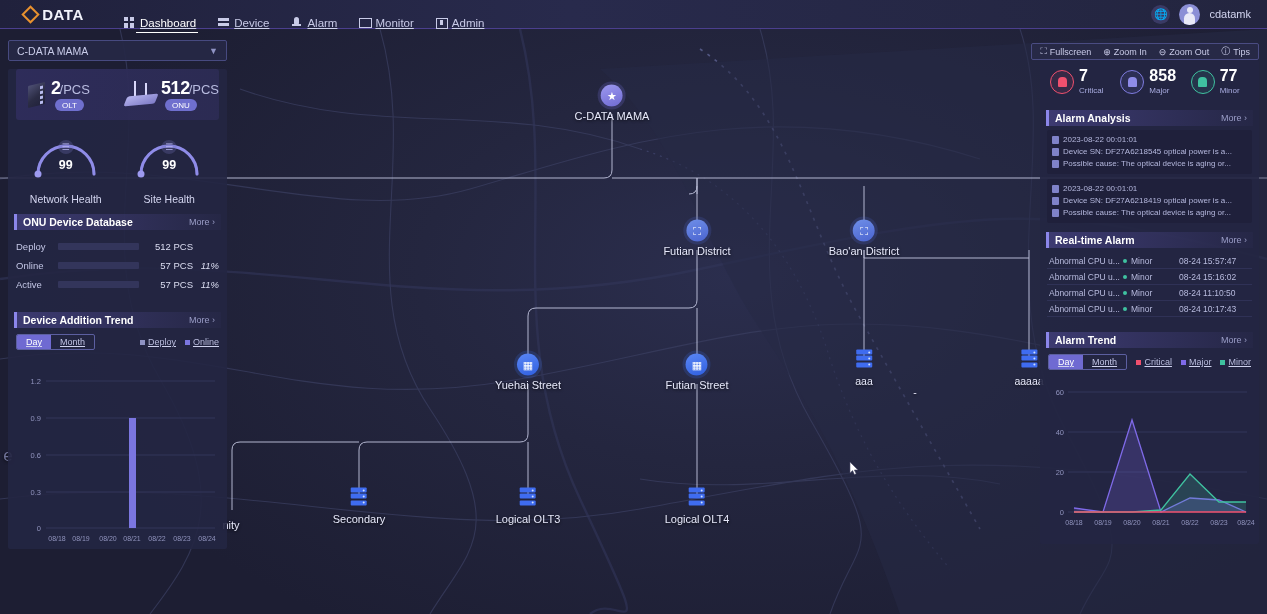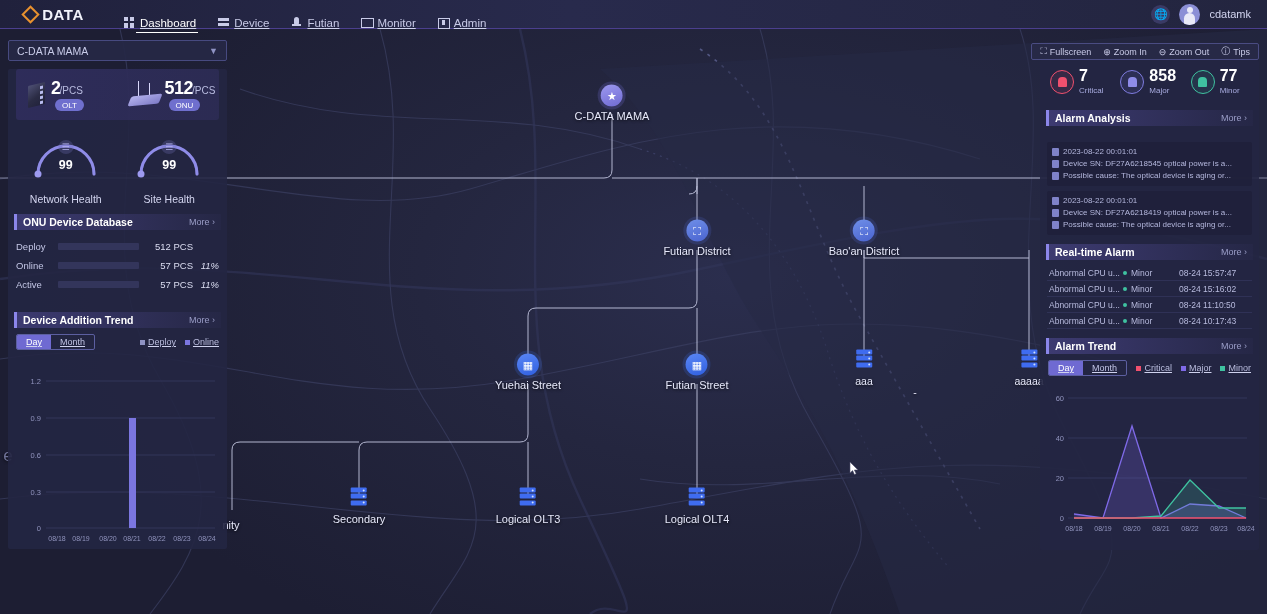--- a/index.html
+++ b/index.html
@@ -86,21 +86,21 @@
   }
   .dev-card { flex: 1; display: flex; align-items: center; gap: 3px; padding-left: 10px; }
   .olt-ico { width: 22px; height: 27px; position: relative; flex: none; }
   .olt-ico .body { position:absolute; left:2px; top:3px; width:17px; height:22px; background: linear-gradient(150deg,#4e5074 0%, #2b2c45 55%, #20213a 100%); transform: skewY(-14deg); border-radius:1px; }
   .olt-ico .body::after { content:""; position:absolute; right:2px; top:3px; width:3px; height:3px; background:#b9bcf0; box-shadow: 0 5px 0 #b9bcf0, 0 10px 0 #b9bcf0, 0 15px 0 #b9bcf0; }
   .onu-ico { width: 34px; height: 27px; position: relative; flex: none; }
   .onu-ico .base { position:absolute; left:2px; top:14px; width:30px; height:10px; background: linear-gradient(160deg,#b6b4ee,#7d7ac6); transform: skewX(-22deg) skewY(-5deg); border-radius: 2px; }
   .onu-ico .a1 { position:absolute; left:10px; top:0; width:1.5px; height:15px; background:#d8d7fa; }
   .onu-ico .a2 { position:absolute; left:21px; top:2px; width:1.5px; height:13px; background:#d8d7fa; }
   .dev-num { font-size: 18px; font-weight: bold; color:#ffffff; letter-spacing:-.5px; }
-  .dev-unit { font-size: 10px; color: #b9bce0; margin-left:-1px; }
+  .dev-unit { font-size: 13px; color: #b9bce0; margin-left:-1px; }
   .dev-tag { font-size: 8px; color:#fff; background:#6f6fce; border-radius:8px; padding:1.5px 7px; margin-left:4px; }
   .dev-col { display:flex; flex-direction:column; align-items:flex-start; }
   .dev-line { display:flex; align-items:baseline; }
 
   .gauges { display: flex; margin-top: 6px; padding: 0 6px; }
   .gauge { flex: 1; display:flex; flex-direction:column; align-items:center; position:relative; }
   .gauge .ring { position: relative; width: 76px; height: 52px; }
   .gauge .ring svg { position:absolute; left:0; top:0; }
   .gauge .wifi {
     position:absolute; left:50%; top:14px; transform: translateX(-50%);
@@ -147,21 +147,21 @@
   .map-toolbar div { display:flex; align-items:center; gap:3px; cursor:pointer; }
   .rp-body { background: rgba(36,38,66,.90); border-radius:2px; padding-bottom:4px; margin-top:22px; }
 
   .alarm-counts { display:flex; padding: 8px 4px 6px; }
   .ac { flex:1; display:flex; align-items:center; gap:5px; padding-left:6px; }
   .ac-ring { width:24px; height:24px; border-radius:50%; border:1.5px solid; display:flex; align-items:center; justify-content:center; flex:none; }
   .ac-bell { width:9px; height:10px; border-radius:4px 4px 1px 1px; }
   .ac-num { font-size:16px; font-weight:bold; color:#fff; line-height:1; }
   .ac-lbl { font-size:8px; color:#a9ace0; margin-top:2px; }
 
-  .analysis-list { padding: 16px 7px 0; }
+  .analysis-list { padding: 4px 7px 0; }
   .analysis-item { background: rgba(30,32,58,.85); border-radius:2px; padding:4px 5px; margin-bottom:5px; }
   .ai-line { font-size:8px; color:#b4b7dd; line-height:12px; display:flex; align-items:center; gap:4px; white-space:nowrap; overflow:hidden; }
   .ai-line i { width:7px; height:8px; background:#7f82c8; border-radius:1px; flex:none; }
 
   .rt-table { padding: 5px 7px 0; }
   .rt-head, .rt-row { display:flex; align-items:center; height:16px; font-size:8.5px; }
   .rt-head { color:#d9dbf0; font-weight:bold; border-bottom:1px solid #3b3d68; }
   .rt-row { color:#b8bbde; border-bottom:1px solid rgba(59,61,104,.55); }
   .rt-c1 { flex: 0 0 76px; overflow:hidden; white-space:nowrap; text-overflow:ellipsis; padding-left:2px; }
   .rt-c2 { flex: 0 0 56px; display:flex; align-items:center; gap:4px; }
@@ -327,21 +327,21 @@
       <div class="nav-item active">
         <span class="nav-ico ico-dash"></span>
         <span>Dashboard</span>
       </div>
       <div class="nav-item">
         <span class="nav-ico ico-dev"></span>
         <span>Device</span>
       </div>
       <div class="nav-item">
         <span class="nav-ico ico-alarm"></span>
-        <span>Futian</span>
+        <span>Alarm</span>
       </div>
       <div class="nav-item">
         <span class="nav-ico ico-mon"></span>
         <span>Monitor</span>
       </div>
       <div class="nav-item">
         <span class="nav-ico ico-admin"></span>
         <span>Admin</span>
       </div>
     </div>
@@ -627,21 +627,21 @@
         <div class="rt-row">
           <span class="rt-c1">Abnormal CPU u...</span>
           <span class="rt-c2">
             <i class="dot" style="background:#3fc2a0"></i>
             <span>Minor</span>
           </span>
           <span class="rt-c3">08-24 10:17:43</span>
         </div>
       </div>
 
-      <div class="sect-head" style="margin-top:9px;">
+      <div class="sect-head" style="margin-top:15px;">
         <span class="sect-title">Alarm Trend</span>
         <span class="sect-more">
           <span>More</span> ›
         </span>
       </div>
       <div class="tabs-row">
         <div class="seg">
           <div class="on">Day</div>
           <div>Month</div>
         </div>

